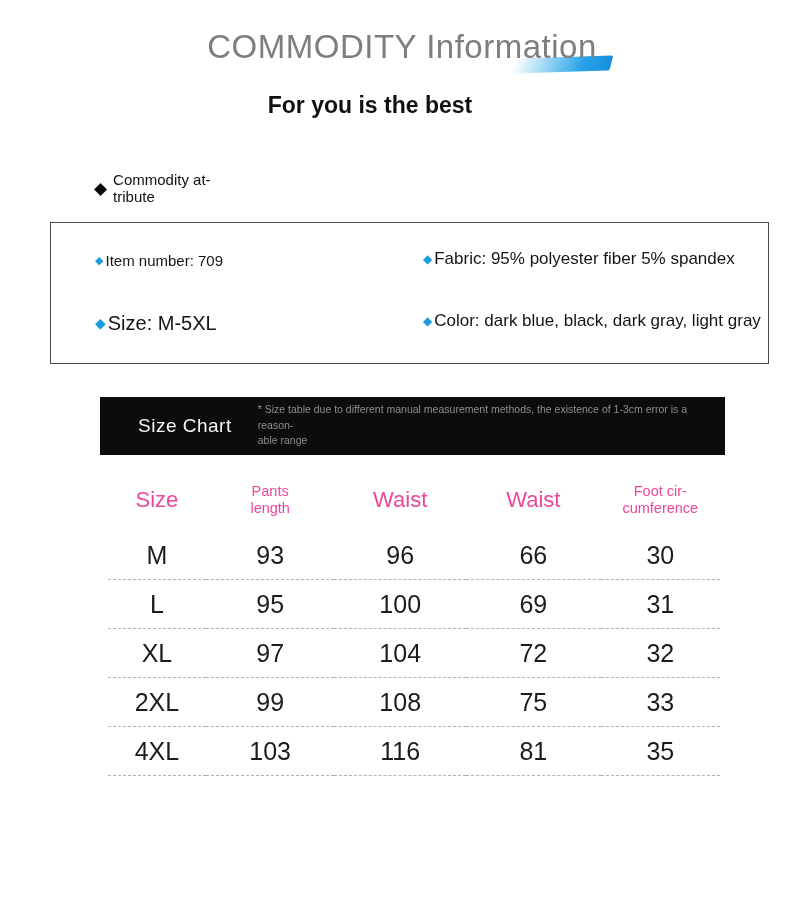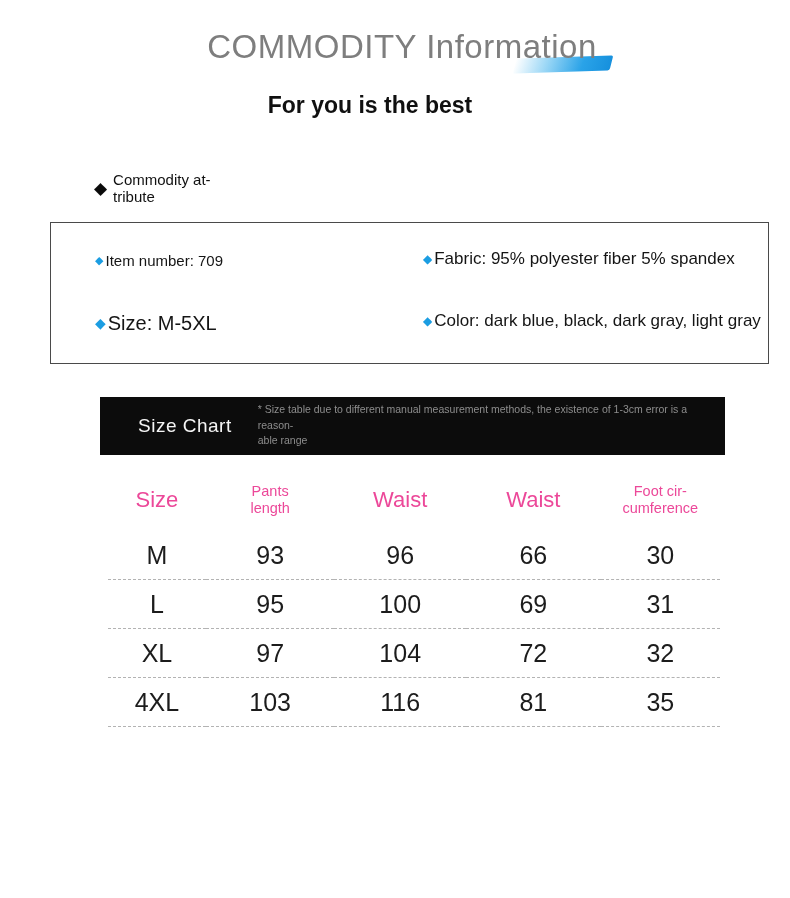--- a/index.html
+++ b/index.html
@@ -242,20 +242,27 @@
           <td>31</td>
         </tr>
         <tr>
           <td>XL</td>
           <td>97</td>
           <td>104</td>
           <td>72</td>
           <td>32</td>
         </tr>
         <tr>
+          <td>2XL</td>
+          <td>99</td>
+          <td>108</td>
+          <td>75</td>
+          <td>33</td>
+        </tr>
+        <tr>
           <td>4XL</td>
           <td>103</td>
           <td>116</td>
           <td>81</td>
           <td>35</td>
         </tr>
       </tbody>
   </table>
 
 </div>

